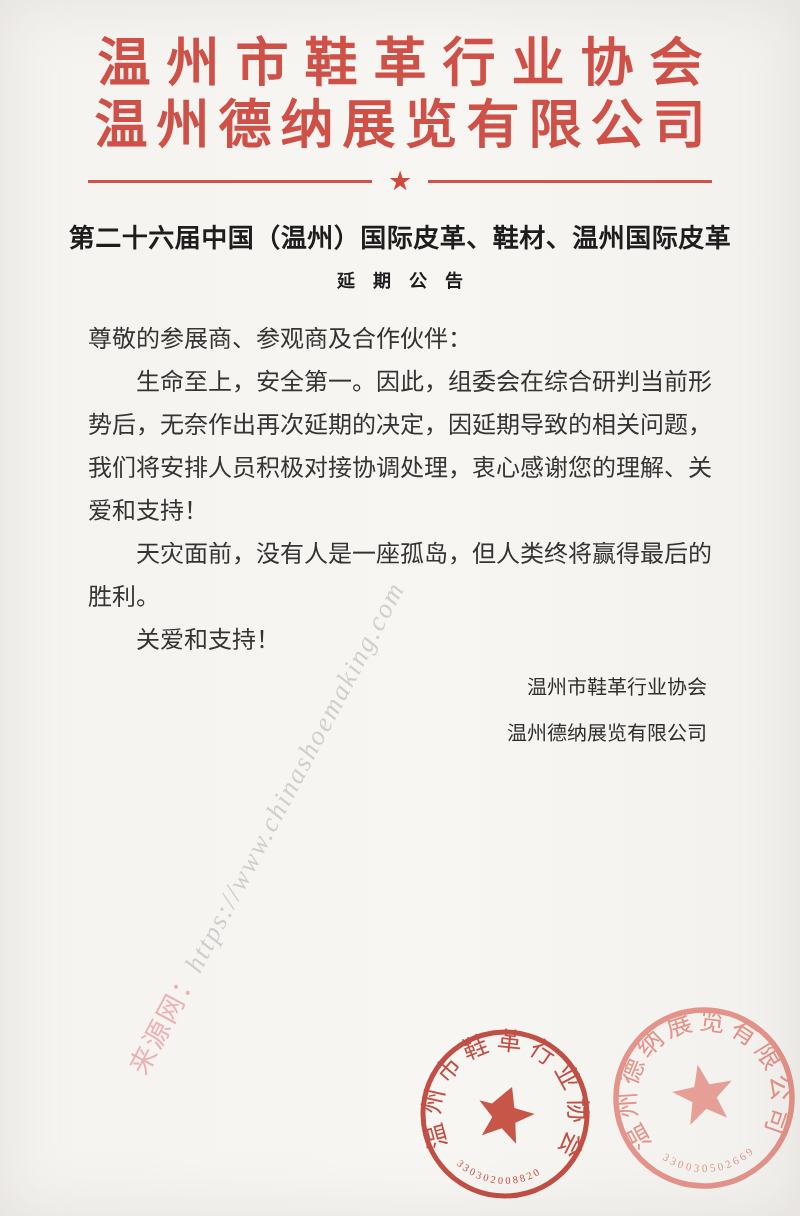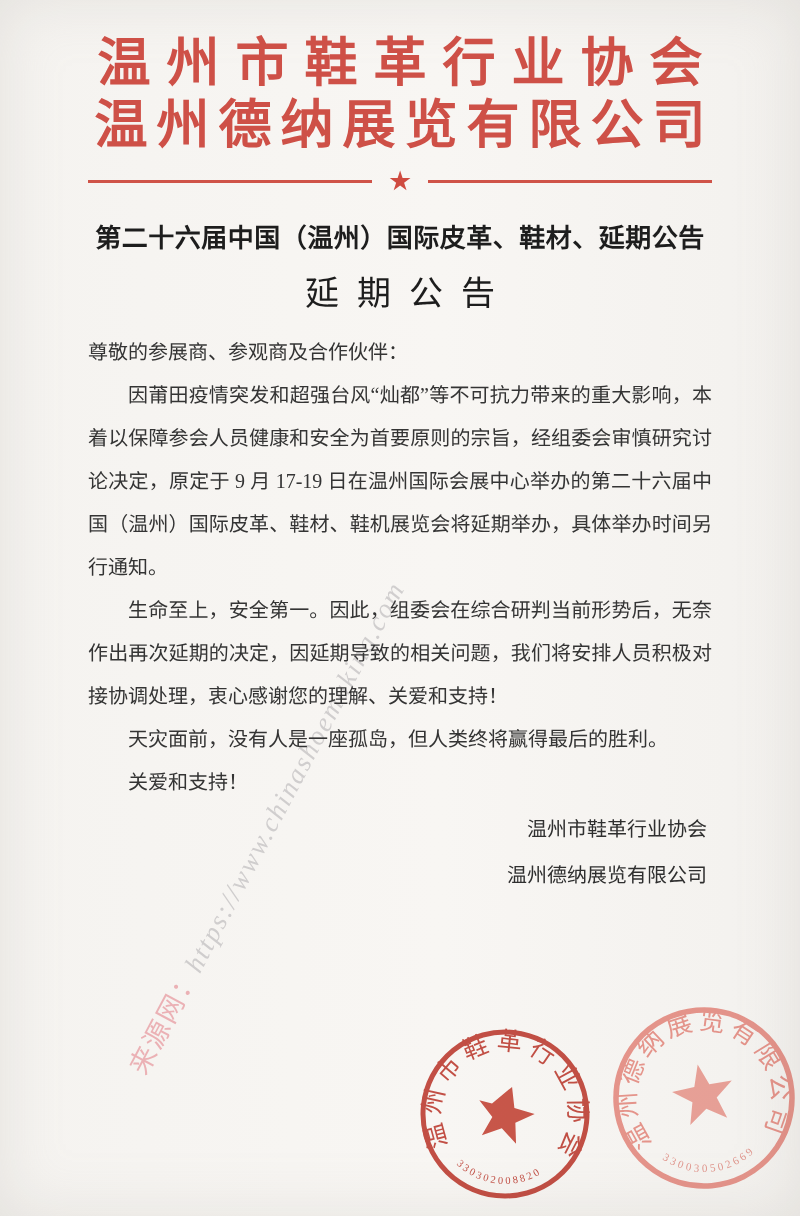--- a/index.html
+++ b/index.html
@@ -26,26 +26,26 @@
     display:flex;align-items:center;justify-content:center;
   }
   .divider .dline{flex:1;height:3px;background:#cf5348;}
   .divider .star{
     color:#cf4b40;font-size:27px;line-height:26px;padding:0 16px;
     font-family:"DejaVu Sans",sans-serif;
   }
   
   .doc-title{margin-top:26px;text-align:center;color:#1d1d1d;position:relative;z-index:2;}
   .doc-title .t1{font-size:26px;line-height:38px;font-weight:bold;letter-spacing:0.5px;}
-  .doc-title .t2{font-size:34px;line-height:38px;font-weight:normal;letter-spacing:18px;padding-left:18px;margin-top:17px;}
+  .doc-title .t2{font-size:18px;line-height:38px;font-weight:bold;letter-spacing:18px;padding-left:18px;margin-top:4px;}
   
   .body-text{
     position:relative;z-index:2;
     margin:18px 88px 0 88px;
-    font-size:20px;line-height:43px;color:#343434;
+    font-size:24px;line-height:43px;color:#343434;
     text-align:justify;
   }
   .body-text p{margin:0;}
   .body-text p.indent{text-indent:2em;}
   
   .signature{
     position:relative;z-index:2;
     margin-top:2px;padding-right:93px;
     text-align:right;font-size:20px;line-height:46px;color:#2f2f2f;
   }
@@ -77,27 +77,26 @@
     <div class="lh-line l1">温州市鞋革行业协会</div>
     <div class="lh-line l2">温州德纳展览有限公司</div>
     <div class="divider">
       <span class="dline"></span>
       <span class="star">★</span>
       <span class="dline"></span>
     </div>
   </header>
 
   <div class="doc-title">
-    <div class="t1">第二十六届中国（温州）国际皮革、鞋材、延期公告</div>
+    <div class="t1">第二十六届中国（温州）国际皮革、鞋材、温州国际皮革</div>
     <div class="t2">延期公告</div>
   </div>
 
   <main class="body-text">
     <p class="salutation">尊敬的参展商、参观商及合作伙伴：</p>
-    <p class="indent">因莆田疫情突发和超强台风“灿都”等不可抗力带来的重大影响，本着以保障参会人员健康和安全为首要原则的宗旨，经组委会审慎研究讨论决定，原定于 9 月 17-19 日在温州国际会展中心举办的第二十六届中国（温州）国际皮革、鞋材、鞋机展览会将延期举办，具体举办时间另行通知。</p>
     <p class="indent">生命至上，安全第一。因此，组委会在综合研判当前形势后，无奈作出再次延期的决定，因延期导致的相关问题，我们将安排人员积极对接协调处理，衷心感谢您的理解、关爱和支持！</p>
     <p class="indent">天灾面前，没有人是一座孤岛，但人类终将赢得最后的胜利。</p>
     <p class="indent">关爱和支持！</p>
   </main>
 
   <div class="signature">
     <div>温州市鞋革行业协会</div>
     <div>温州德纳展览有限公司</div>
 
   </div>

